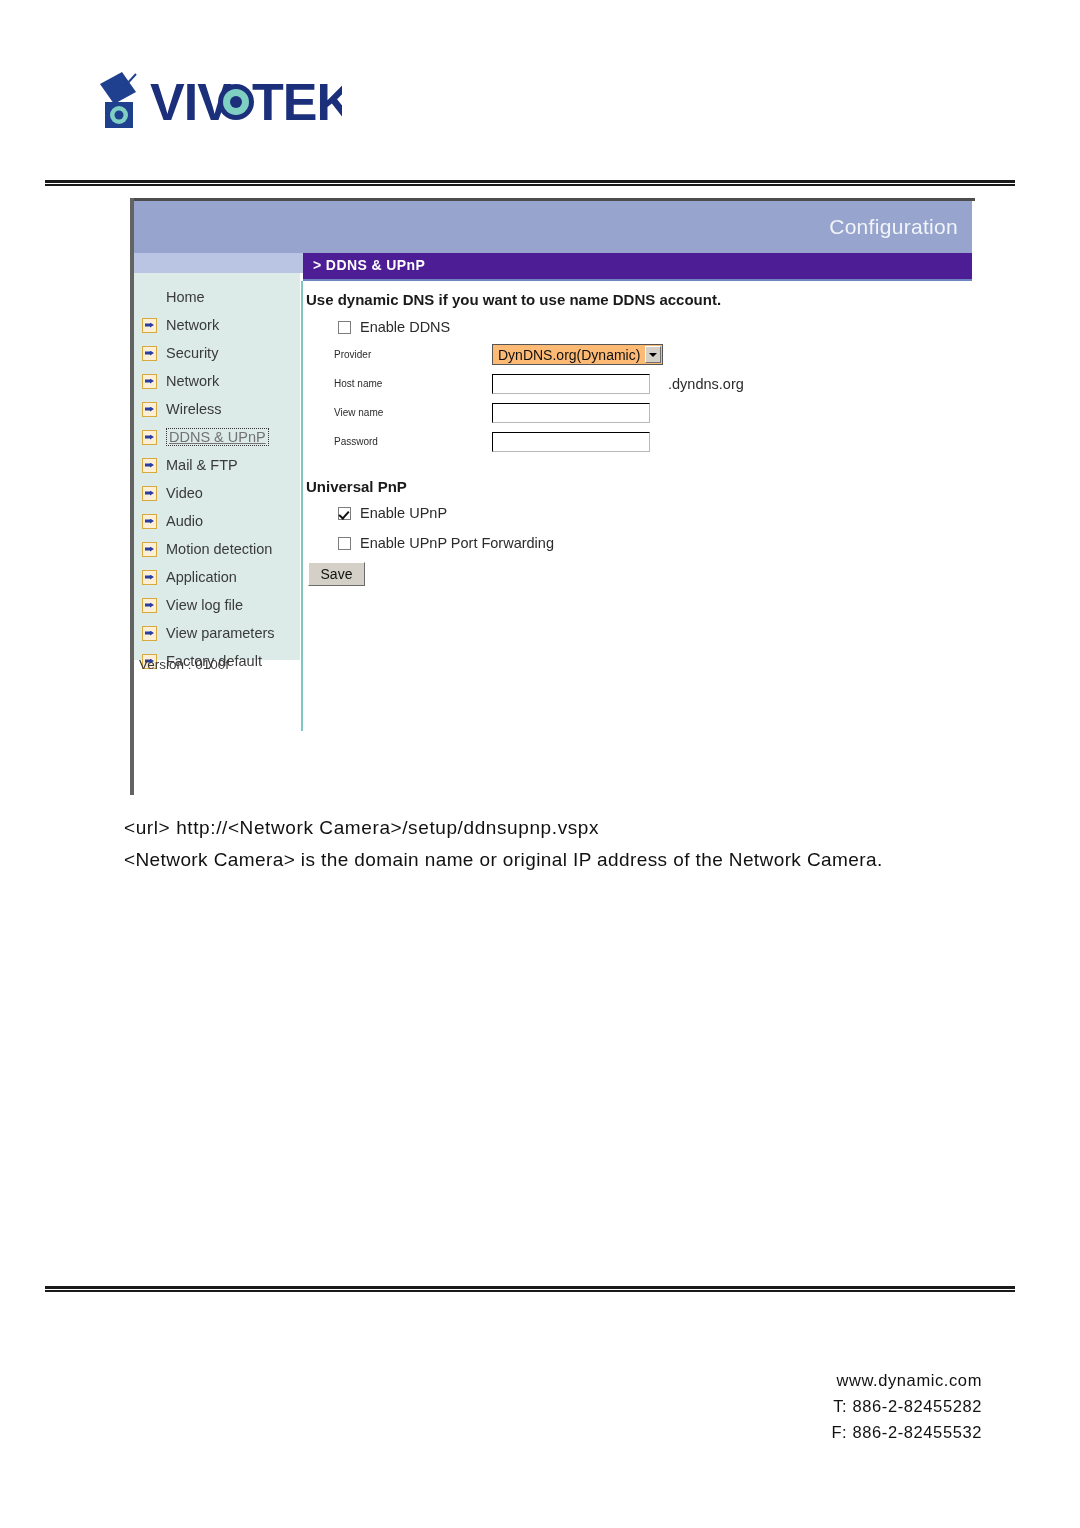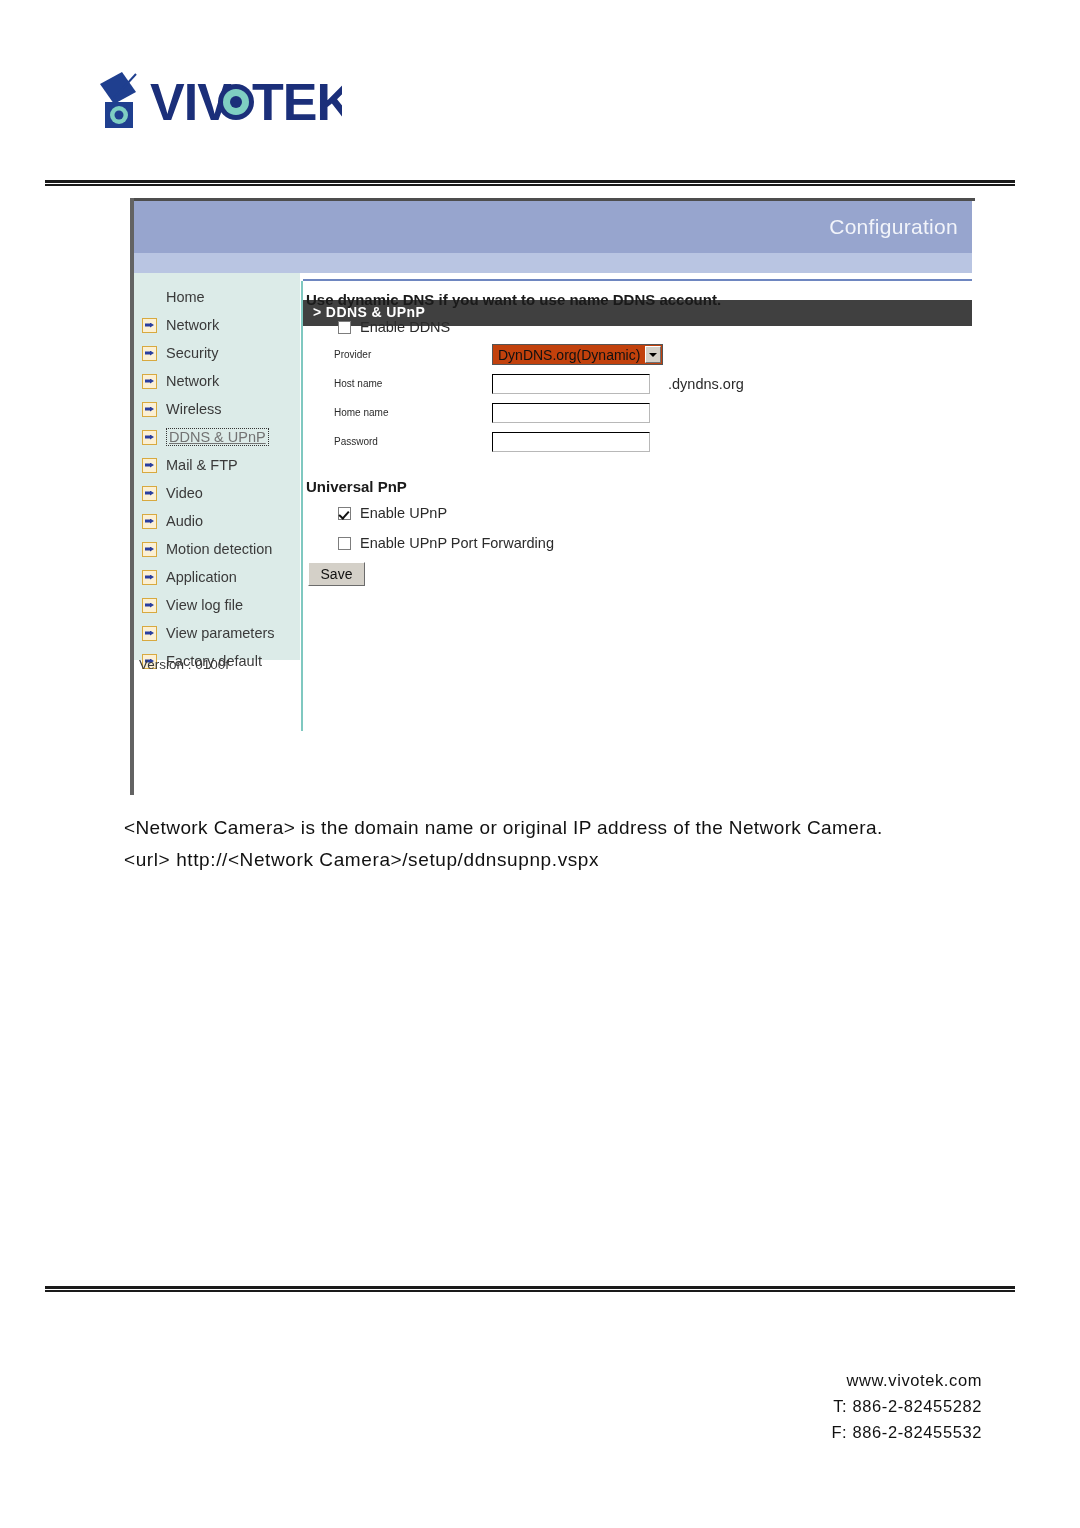--- a/index.html
+++ b/index.html
@@ -98,22 +98,21 @@
     background: #b9c5e2;
   }
 
   
   #breadcrumb-bar {
     position: absolute;
     left: 173px;
     top: 55px;
     width: 669px;
     height: 26px;
-    background: #404040;
-    margin-top: 47px;
+    background: #4c1d95;
   }
   #breadcrumb-text {
     position: absolute;
     left: 10px;
     top: 4px;
     font-size: 14px;
     color: #ffffff;
     font-family: "Liberation Sans", sans-serif;
     font-weight: bold;
     letter-spacing: 0.4px;
@@ -275,21 +274,21 @@
   }
   .suffix-text {
     font-size: 14.5px;
     color: #2b2b2b;
     font-family: "Liberation Sans", sans-serif;
     margin-left: 18px;
   }
   .select-box {
     height: 21px;
     border: 1px solid #555555;
-    background: #c2410c;
+    background: #fdba74;
     box-sizing: border-box;
     display: flex;
     align-items: center;
     flex: 0 0 auto;
   }
   .select-value {
     font-size: 14px;
     color: #111111;
     font-family: "Liberation Sans", sans-serif;
     padding: 0 5px;
@@ -509,21 +508,21 @@
       </span>
     </div>
 
     <div class="form-row">
       <span class="field-label">Host name</span>
       <input class="text-input" type="text" value="" style="">
       <span class="suffix-text">.dyndns.org</span>
     </div>
 
     <div class="form-row">
-      <span class="field-label">Home name</span>
+      <span class="field-label">View name</span>
       <input class="text-input" type="text" value="" style="">
     </div>
 
     <div class="form-row">
       <span class="field-label">Password</span>
       <input class="text-input" type="password" value="" style="">
     </div>
 
     <div class="section-heading" style="margin-top:22px;">Universal PnP</div>
 
@@ -535,27 +534,27 @@
     <div class="check-row" style="margin-top:4px;">
       <span class="checkbox"></span>
       <span class="check-label">Enable UPnP Port Forwarding</span>
     </div>
 
     <div id="save-button">Save</div>
   </div>
 </div>
 
 <div id="doc-body">
+  <div id="url-line">&lt;url&gt; http://&lt;Network Camera&gt;/setup/ddnsupnp.vspx</div>
   <div id="desc-line">&lt;Network Camera&gt; is the domain name or original IP address of the Network Camera.</div>
-  <div id="url-line">&lt;url&gt; http://&lt;Network Camera&gt;/setup/ddnsupnp.vspx</div>
 </div>
 
 <div class="page-rule" id="rule-bottom">
   <div class="rule-thick"></div>
   <div class="rule-gap"></div>
   <div class="rule-thin"></div>
 </div>
 
 <div id="footer-block">
-  <div>www.vivotek.com</div>
+  <div>www.dynamic.com</div>
   <div>T: 886-2-82455282</div>
   <div>F: 886-2-82455532</div>
 </div>
 
 </body></html>

